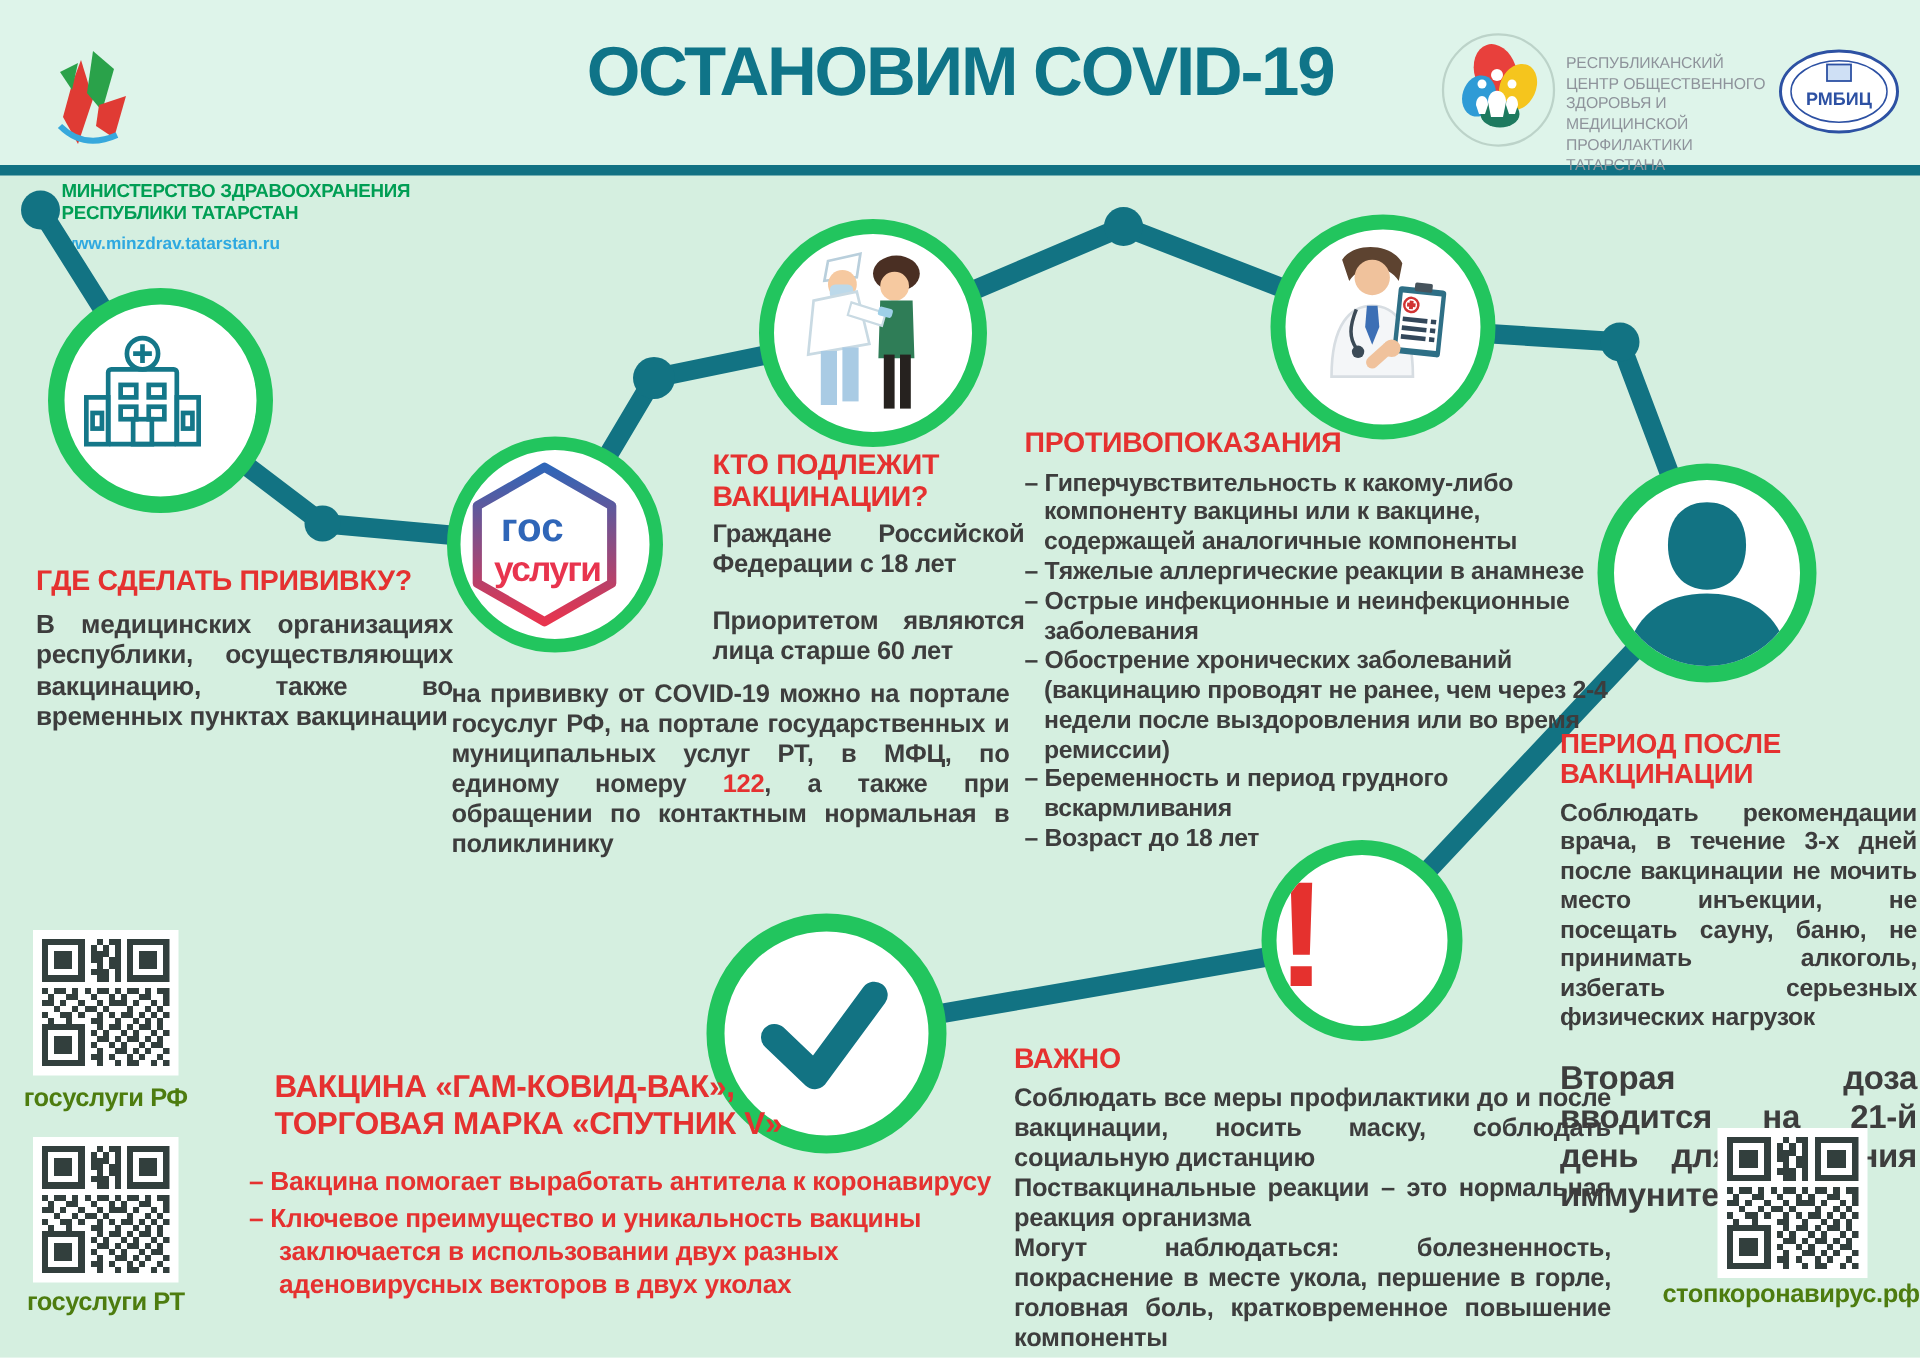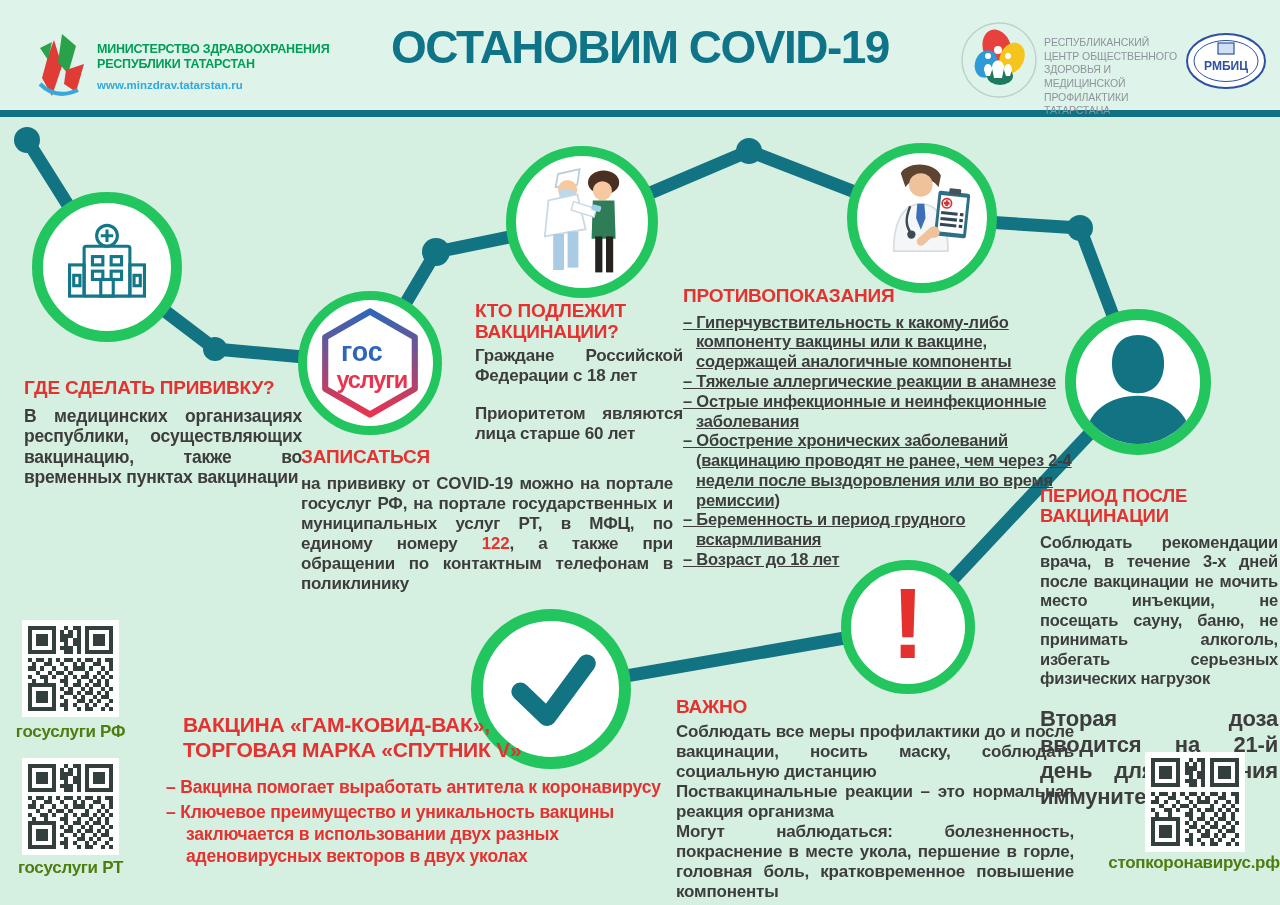--- a/index.html
+++ b/index.html
@@ -7,21 +7,21 @@
   #poster{position:relative;width:1280px;height:905px;background:#d5efe0;overflow:hidden;}
   .abs{position:absolute;}
   
   #header{position:absolute;left:0;top:0;width:1280px;height:110px;background:#def4ea;}
   #divider{position:absolute;left:0;top:110px;width:1280px;height:7px;background:#117183;}
   #main-title{position:absolute;left:50%;top:20px;transform:translateX(-50%);font-size:46px;font-weight:bold;color:#0f7488;letter-spacing:-1.5px;white-space:nowrap;}
   .min-green{color:#009e54;font-size:12.5px;font-weight:bold;line-height:1.2;letter-spacing:-0.2px;}
   .min-url{color:#2fa9e0;font-size:11.5px;font-weight:bold;margin-top:7px;}
   .rcoz-text{color:#8e939b;font-size:10.5px;font-weight:normal;line-height:1.3;letter-spacing:-0.1px;}
   
-  .node{position:absolute;background:#fff;border:8px solid #22c55e;border-radius:50%;box-sizing:border-box;display:flex;align-items:center;justify-content:center;overflow:hidden;}
+  .node{position:absolute;background:#fff;border:8px solid #22c55e;border-radius:50%;box-sizing:border-box;display:flex;align-items:center;overflow:hidden;}
   
   .h-red{color:#e53130;font-weight:bold;font-size:19px;letter-spacing:-0.2px;line-height:1.08;}
   .body-txt{color:#3d3d3d;font-weight:bold;font-size:17px;line-height:1.18;text-align:justify;letter-spacing:-0.2px;}
   .hang{padding-left:13px;text-indent:-13px;text-align:left;}
   .red-txt{color:#e53130;}
   .qr{position:absolute;background:#fff;padding:6px;box-sizing:border-box;}
   .qr svg{display:block;width:100%;height:100%;}
   .qr-label{position:absolute;color:#4d7c0f;font-weight:bold;font-size:17px;letter-spacing:-0.3px;text-align:center;}
   .vac-title{color:#e53130;font-weight:bold;font-size:21px;line-height:1.2;letter-spacing:-0.2px;}
   .vac-item{color:#e53130;font-weight:bold;font-size:17.5px;line-height:1.25;letter-spacing:-0.2px;padding-left:20px;text-indent:-20px;margin-bottom:3px;}
@@ -145,21 +145,21 @@
             <rect x="18" y="20" width="1" height="1"></rect>
             <rect x="20" y="20" width="1" height="1"></rect>
         </g>
       </g>
     </defs>
   </svg>
 
   <div id="header"></div>
   <div id="divider"></div>
 
-  <div class="abs" style="left:32px;top:26px;display:flex;">
+  <div class="abs" style="left:32px;top:26px;display:flex;flex-direction:column;">
     <svg width="56" height="78" viewBox="0 0 56 78">
       <path d="M22,14 L30,40 L20,70 L10,52 L16,30 Z" fill="#e03b34"></path>
       <path d="M30,8 L44,20 L36,48 L26,36 Z" fill="#2aa24a"></path>
       <path d="M8,22 L20,16 L16,34 Z" fill="#2aa24a"></path>
       <path d="M34,44 L52,38 L44,66 L32,58 Z" fill="#e03b34"></path>
       <path d="M8,58 Q24,74 46,64" stroke="#37a8dc" stroke-width="4" fill="none"></path>
     </svg>
     <div style="padding-left:9px;padding-top:16px;">
       <div class="min-green">МИНИСТЕРСТВО ЗДРАВООХРАНЕНИЯ</div>
       <div class="min-green">РЕСПУБЛИКИ ТАТАРСТАН</div>
@@ -313,36 +313,35 @@
       <path d="M26,52 L47,72 L78,30" fill="none" stroke="#127383" stroke-width="14" stroke-linecap="round" stroke-linejoin="round"></path>
     </svg>
   </div>
 
   <div class="abs" style="left:24px;top:378px;width:278px;">
     <div class="h-red">ГДЕ СДЕЛАТЬ ПРИВИВКУ?</div>
     <div class="body-txt" style="margin-top:7px;font-size:17.5px;">В медицинских организациях республики, осуществляющих вакцинацию, также во временных пунктах вакцинации</div>
   </div>
 
   <div class="abs" style="left:301px;top:447px;width:372px;">
-    <div class="h-red">ЗАПИСАТЬСЯ</div>
-    <div class="body-txt" style="margin-top:6px;"><span>на прививку от COVID-19 можно на портале госуслуг РФ, на портале государственных и муниципальных услуг РТ, в МФЦ, по единому номеру </span><span class="red-txt">122</span><span>, а также при обращении по контактным телефонам в поликлинику</span></div>
+    <div class="body-txt" style="margin-top:6px;"><span>на прививку от COVID-19 можно на портале госуслуг РФ, на портале государственных и муниципальных услуг РТ, в МФЦ, по единому номеру </span><span class="red-txt">122</span><span>, а также при обращении по контактным нормальная в поликлинику</span></div>
   </div>
 
   <div class="abs" style="left:475px;top:301px;width:208px;">
     <div class="h-red">
       <div>КТО ПОДЛЕЖИТ</div>
       <div>ВАКЦИНАЦИИ?</div>
     </div>
     <div class="body-txt" style="margin-top:4px;">Граждане Российской Федерации с 18 лет</div>
     <div class="body-txt" style="margin-top:18px;">Приоритетом являются лица старше 60 лет</div>
   </div>
 
   <div class="abs" style="left:683px;top:286px;width:396px;">
     <div class="h-red">ПРОТИВОПОКАЗАНИЯ</div>
-    <div class="body-txt" style="margin-top:6px;font-size:16.5px;line-height:1.2;text-decoration:underline;">
+    <div class="body-txt" style="margin-top:6px;font-size:16.5px;line-height:1.2;">
       <div class="hang">– Гиперчувствительность к какому-либо компоненту вакцины или к вакцине, содержащей аналогичные компоненты</div>
       <div class="hang">– Тяжелые аллергические реакции в анамнезе</div>
       <div class="hang">– Острые инфекционные и неинфекционные заболевания</div>
       <div class="hang">– Обострение хронических заболеваний (вакцинацию проводят не ранее, чем через 2-4 недели после выздоровления или во время ремиссии)</div>
       <div class="hang">– Беременность и период грудного вскармливания</div>
       <div class="hang">– Возраст до 18 лет</div>
     </div>
   </div>
 
   <div class="abs" style="left:1040px;top:486px;width:238px;">

